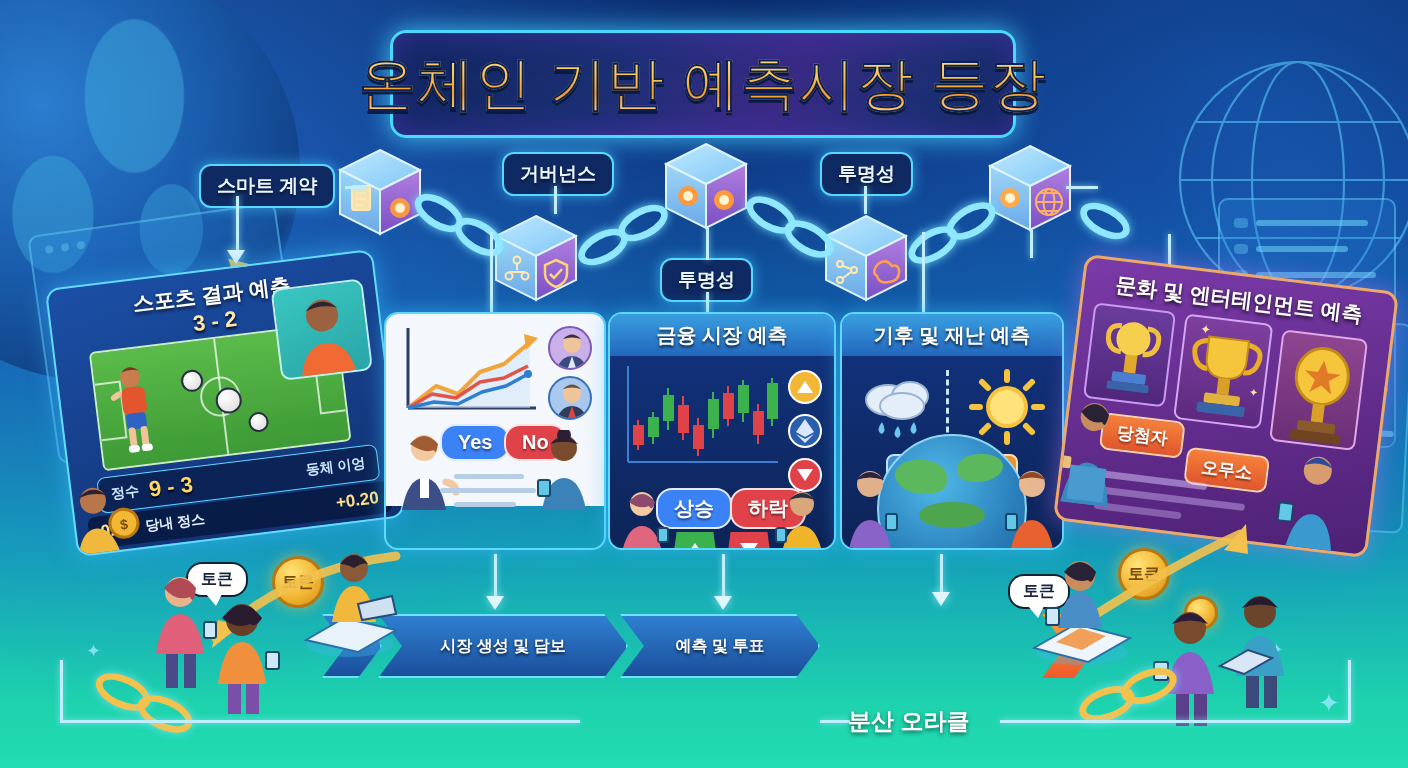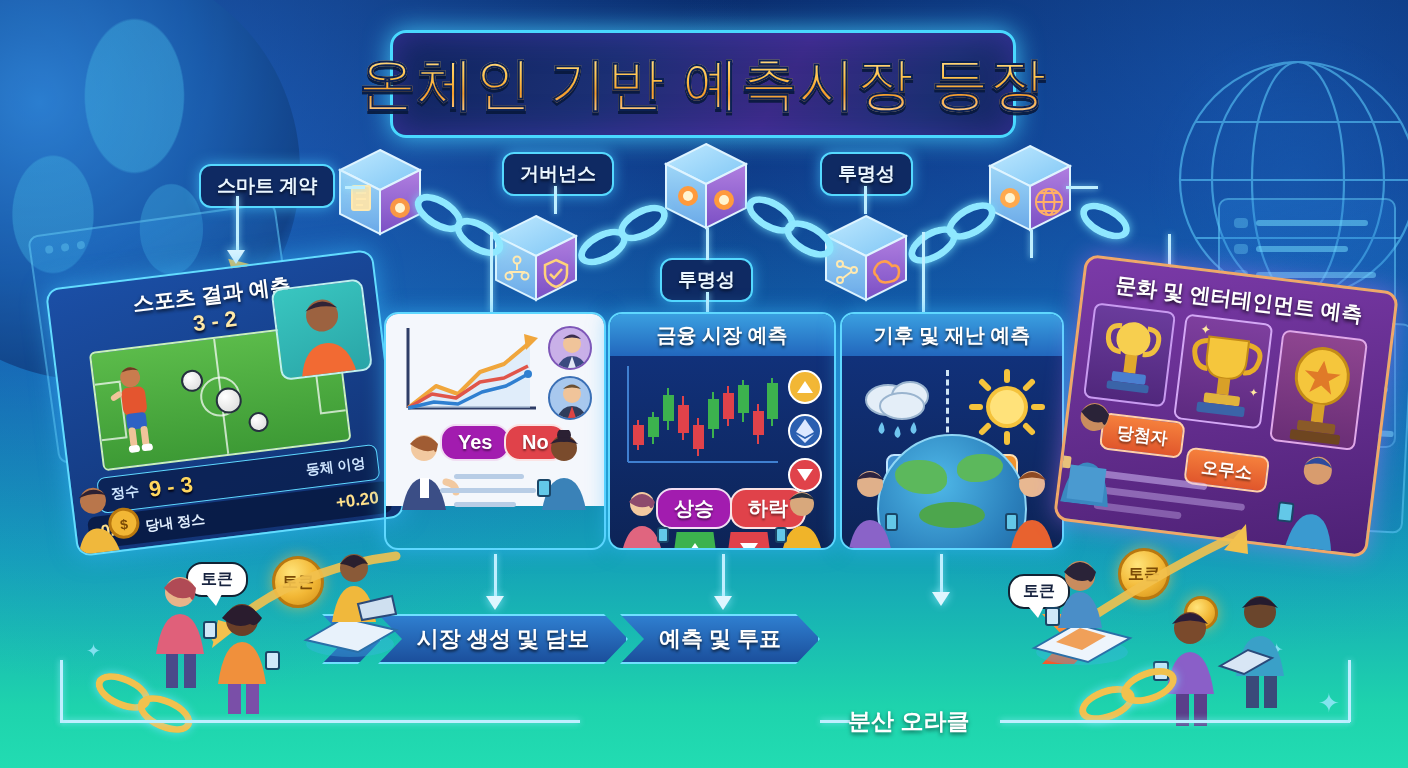--- a/index.html
+++ b/index.html
@@ -85,21 +85,21 @@
   .card-head{ height:42px; display:flex; align-items:center; justify-content:center;
     font-size:20px; font-weight:bold; color:#ffffff; text-shadow:0 2px 3px rgba(0,0,0,.75); }
   .head-purple{ background:linear-gradient(180deg,#9a5fd8,#7b3fc0); }
   .head-blue{ background:linear-gradient(180deg,#3a9fe0,#2267bd); }
   .card-body{ position:relative; background:#f4f7fc; height:calc(100% - 42px); }
   .card-body.dark{ background:linear-gradient(180deg,#11317a,#0d2457); }
 
   .bubble{ position:absolute; padding:5px 16px; border-radius:16px; color:#fff;
     font-size:20px; font-weight:bold; border:2px solid rgba(255,255,255,.85);
     text-shadow:0 2px 2px rgba(0,0,0,.45); }
-  .bub-green{ background:#a21caf; }
+  .bub-green{ background:#3b82f6; }
   .bub-red{ background:#e0424a; }
 
   
   #sports-card{
     position:absolute; left:60px; top:268px; width:330px; height:270px;
     transform:rotate(-7deg);
     border-radius:14px; border:2px solid #63dcff;
     background:linear-gradient(165deg,#1b4fa6,#11306f);
     box-shadow:0 0 24px rgba(60,190,255,.55); overflow:hidden;
   }
@@ -108,22 +108,22 @@
     transform:rotate(7deg);
     border-radius:14px; border:3px solid #f0a76a;
     background:linear-gradient(165deg,#7b3aa8,#4d2175);
     box-shadow:0 0 24px rgba(200,120,255,.45); overflow:hidden;
   }
   .skew-title{ position:absolute; left:0; right:0; top:10px; text-align:center;
     font-size:21px; font-weight:bold; color:#fff; text-shadow:0 2px 4px rgba(0,0,0,.8); }
 
   
   .chev{
-    position:absolute; height:50px; display:flex; align-items:center; justify-content:center;
-    color:#fff; font-size:22px; font-weight:bold; text-shadow:0 2px 3px rgba(0,0,0,.7);
+    position:absolute; height:64px; display:flex; align-items:center; justify-content:center;
+    color:#fff; font-size:16px; font-weight:bold; text-shadow:0 2px 3px rgba(0,0,0,.7);
     clip-path:polygon(0 0, calc(100% - 24px) 0, 100% 50%, calc(100% - 24px) 100%, 0 100%, 24px 50%);
   }
   .chev-blue{ background:linear-gradient(180deg,#2f7fd0,#1b4f9c); border:2px solid #6fe0ff; }
   .chev-orange{ background:linear-gradient(180deg,#ffa23a,#f0592c); }
 
   
   #gov-pill{
     position:absolute; left:578px; top:698px; width:244px; height:46px;
     border-radius:23px; border:3px solid #4ad6ff; background:#0d2a64;
     display:flex; align-items:center; justify-content:center;

